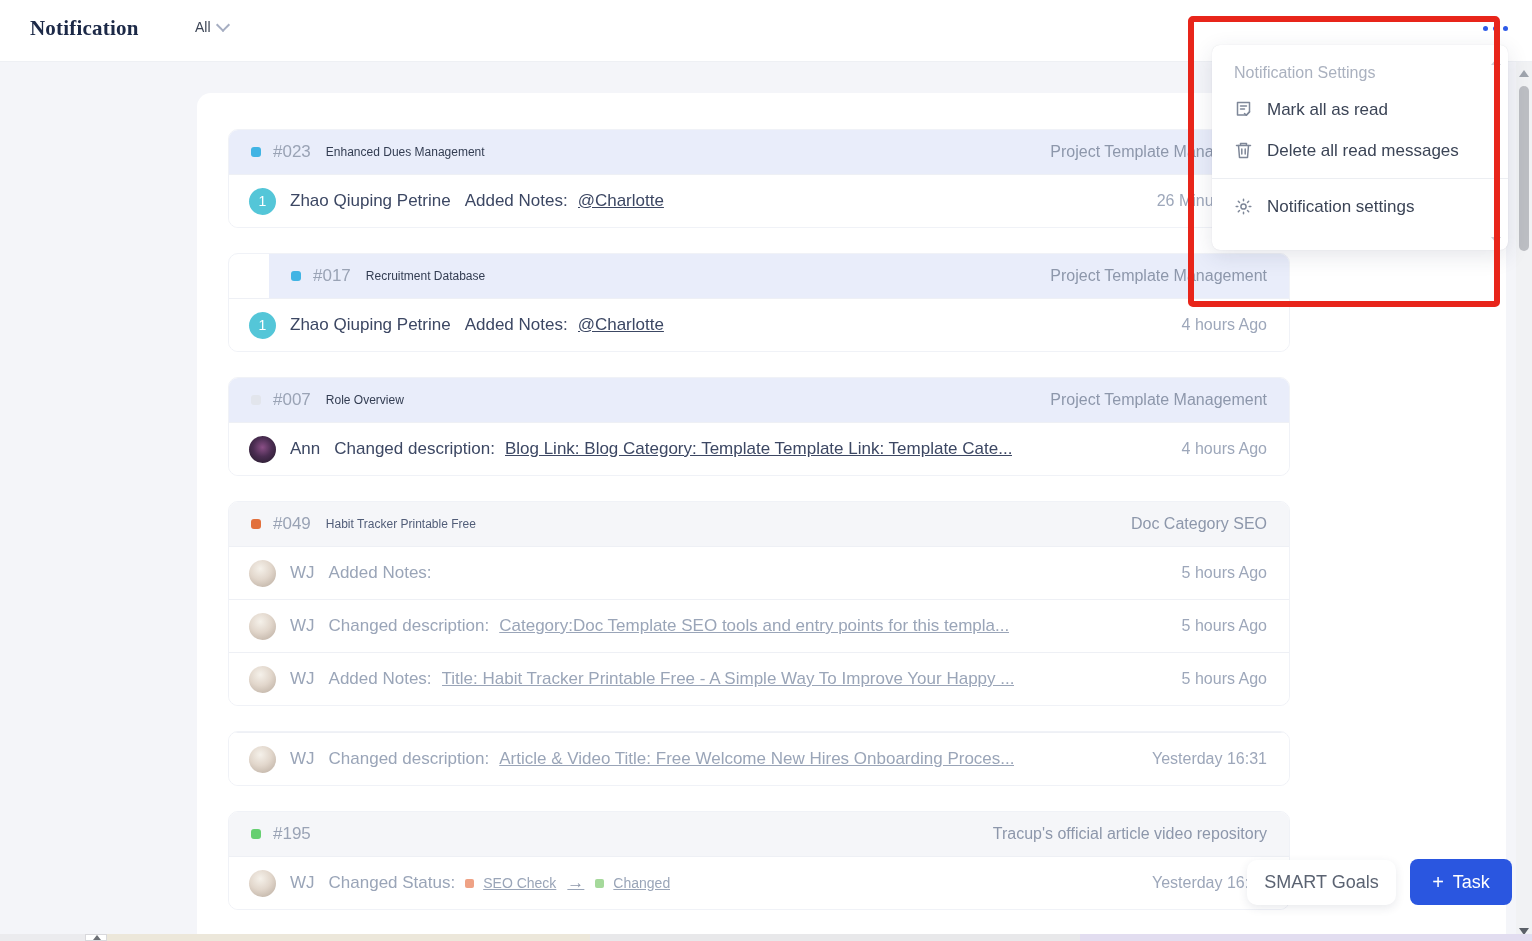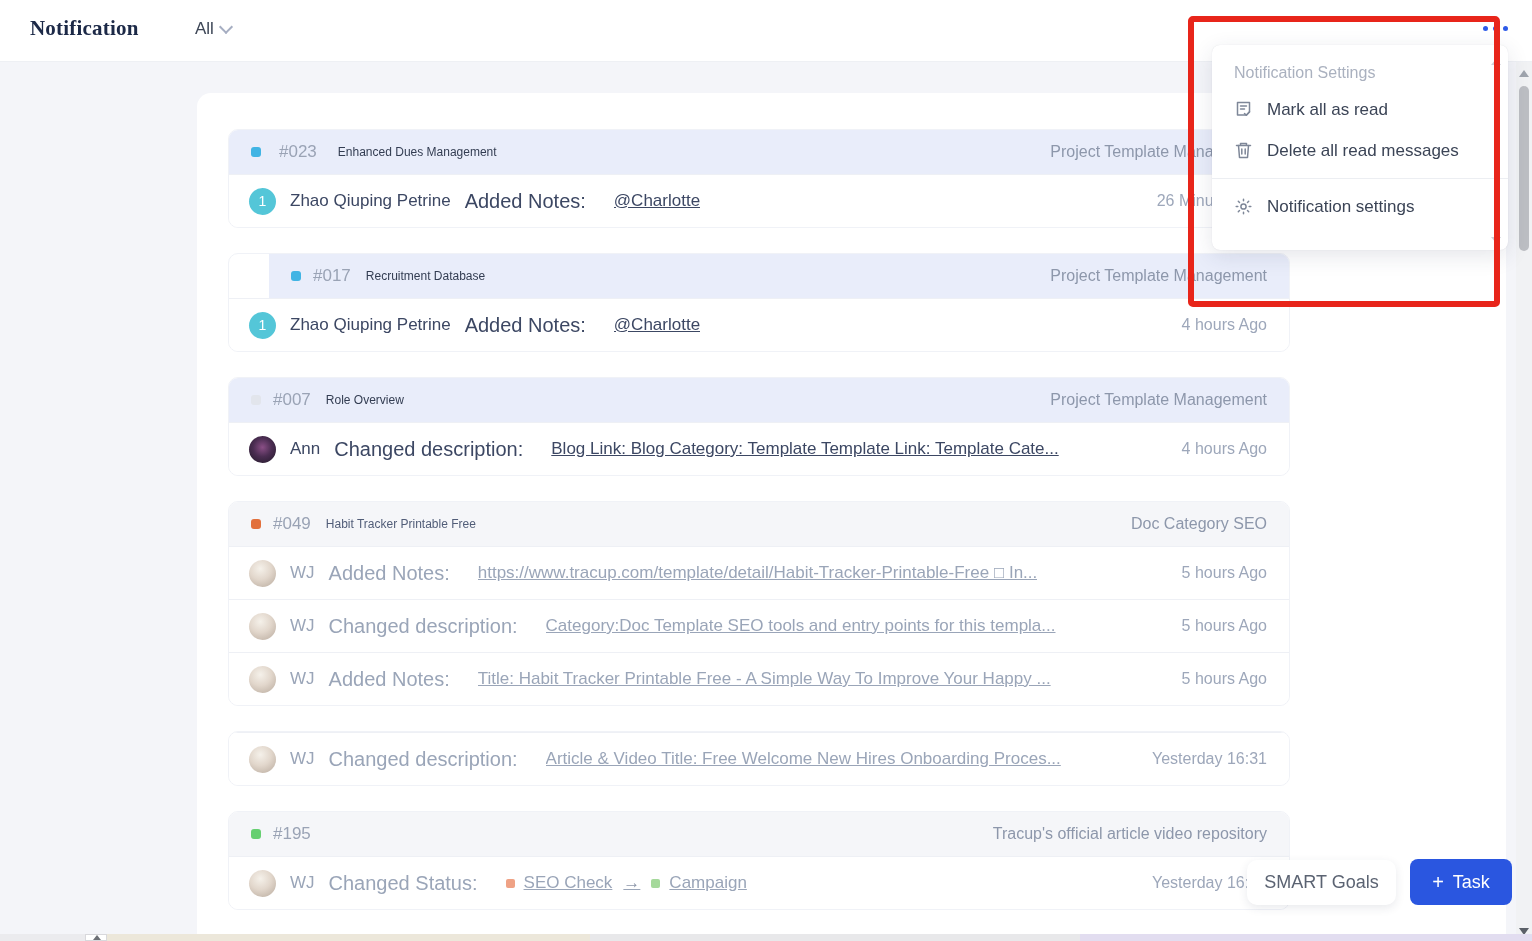--- a/index.html
+++ b/index.html
@@ -17,21 +17,21 @@
     background:#ffffff; border-bottom:1px solid #eef0f4; z-index:4;
   }
   .page-title {
     position:absolute; left:30px; top:16px;
     font-size:21px; font-weight:700; color:#1c2947; letter-spacing:.2px;font-family:Liberation Serif, serif;
   }
   .filter {
     position:absolute; left:195px; top:19px; display:flex; align-items:center; gap:7px;
     cursor:pointer;
   }
-  .filter-label { font-size:17px; color:#3d4656; }
+  .filter-label { font-size:14px; color:#3d4656; }
   .chev {
     width:10px; height:10px; border-right:2px solid #a6aec2; border-bottom:2px solid #a6aec2;
     transform:rotate(45deg); margin-top:-4px;
   }
   .dots {
     position:absolute; right:24px; top:26px; display:flex; gap:5px; cursor:pointer; z-index:6;
   }
   .dots i { width:5px; height:5px; border-radius:50%; display:block; }
 
   
@@ -60,28 +60,28 @@
     white-space:nowrap; overflow:hidden;
   }
   .avatar {
     width:27px; height:27px; border-radius:50%; flex-shrink:0; margin-right:14px;
     display:flex; align-items:center; justify-content:center;
     font-size:14px; color:#ffffff; overflow:hidden;
   }
   .av-photo-dark { background:radial-gradient(circle at 50% 42%, #8a4f86 0%, #4b2d52 45%, #1f1826 100%); }
   .av-photo-light { background:radial-gradient(circle at 42% 32%, #f5f1ea 0%, #e2d7cc 45%, #b7a99c 100%); }
   .u { font-size:17px; color:#3c4763; margin-right:14px; }
-  .a { font-size:20px; color:#3c4763; margin-right:28px; }
+  .a { font-size:17px; color:#3c4763; margin-right:10px; }
   .c { font-size:17px; color:#3c4763; overflow:hidden; text-overflow:clip;text-decoration:underline; }
   .read .u, .read .a, .read .c, .read .sname { color:#9aa5b8; }
   .t { margin-left:auto; font-size:16px; color:#9da7ba; flex-shrink:0; padding-left:20px; }
   .status-c { display:flex; align-items:center; gap:9px; }
   .sq { width:9px; height:9px; border-radius:2px; display:inline-block; }
   .arrow { color:#8d97aa; font-size:17px; margin:0 2px; }
-  .sname { font-size:17px; }
+  .sname { font-size:14px; }
 
   
   .menu {
     position:absolute; left:1212px; top:45px; width:296px; height:205px;
     background:#ffffff; border-radius:8px; z-index:10;
     box-shadow:0 6px 22px rgba(40,50,80,.12), 0 0 1px rgba(40,50,80,.15);
     padding-top:12px;
   }
   .menu-label { height:32px; line-height:32px; padding-left:22px; font-size:16px; color:#aab1bf; }
   .menu-item {
@@ -147,21 +147,21 @@
     <i style="background-color: rgb(46, 91, 232);"></i>
     <i style="background-color: rgb(46, 91, 232);"></i>
     <i style="background-color: rgb(46, 91, 232);"></i>
   </div>
 </div>
 
 <div class="card">
   <div class="list">
 
     <div class="group unread">
-      <div class="g-header" style="background-color: rgb(233, 237, 250); gap: 6px;">
+      <div class="g-header" style="background-color: rgb(233, 237, 250);">
         <span class="bullet" style="background-color: rgb(65, 180, 228);"></span>
         <span class="gid">#023</span>
         <span class="gtitle">Enhanced Dues Management</span>
         <span class="gproject">Project Template Management</span>
       </div>
       <div class="g-row">
         <span class="avatar" style="background-color: rgb(84, 198, 216);">
             <span>1</span>
           </span>
         <span class="u">Zhao Qiuping Petrine</span>
@@ -213,21 +213,20 @@
         <span class="gid">#049</span>
         <span class="gtitle">Habit Tracker Printable Free</span>
         <span class="gproject">Doc Category SEO</span>
       </div>
       <div class="g-row">
         <span class="avatar av-photo-light">
             <span></span>
           </span>
         <span class="u">WJ</span>
         <span class="a">Added Notes:</span>
-        <span class="c">https://www.tracup.com/template/detail/Habit-Tracker-Printable-Free □ In...</span>
         <span class="t">5 hours Ago</span>
       </div>
       <div class="g-row">
         <span class="avatar av-photo-light">
             <span></span>
           </span>
         <span class="u">WJ</span>
         <span class="a">Changed description:</span>
         <span class="c">Category:Doc Template SEO tools and entry points for this templa...</span>
         <span class="t">5 hours Ago</span>
@@ -265,21 +264,21 @@
         <span class="avatar av-photo-light">
             <span></span>
           </span>
         <span class="u">WJ</span>
         <span class="a">Changed Status:</span>
         <span class="c status-c">
           <span class="sq" style="background-color: rgb(239, 162, 133);"></span>
           <span class="sname">SEO Check</span>
           <span class="arrow">→</span>
           <span class="sq" style="background-color: rgb(165, 217, 155);"></span>
-          <span class="sname">Campaign</span>
+          <span class="sname">Changed</span>
         </span>
         <span class="t">Yesterday 16:30</span>
       </div>
     </div>
 
   </div>
 </div>
 
 <div class="menu">
   <div class="menu-label">Notification Settings</div>

